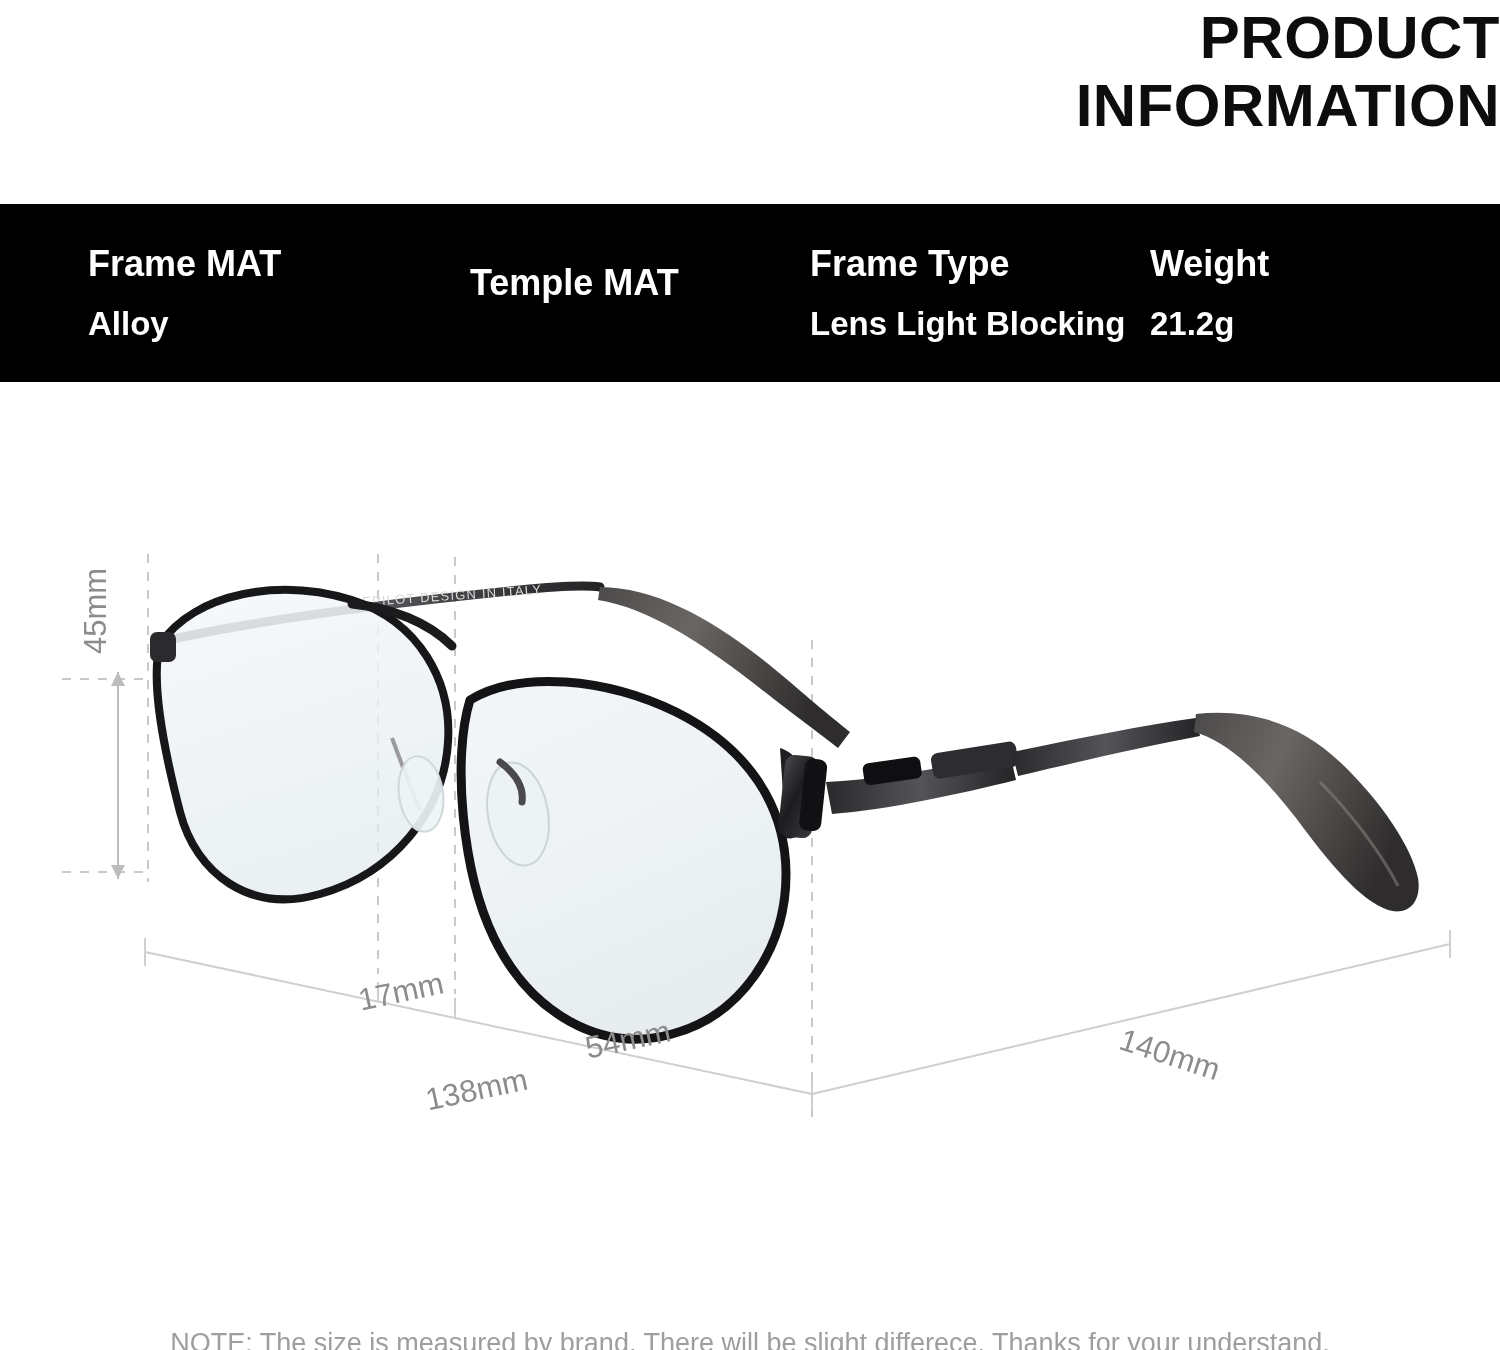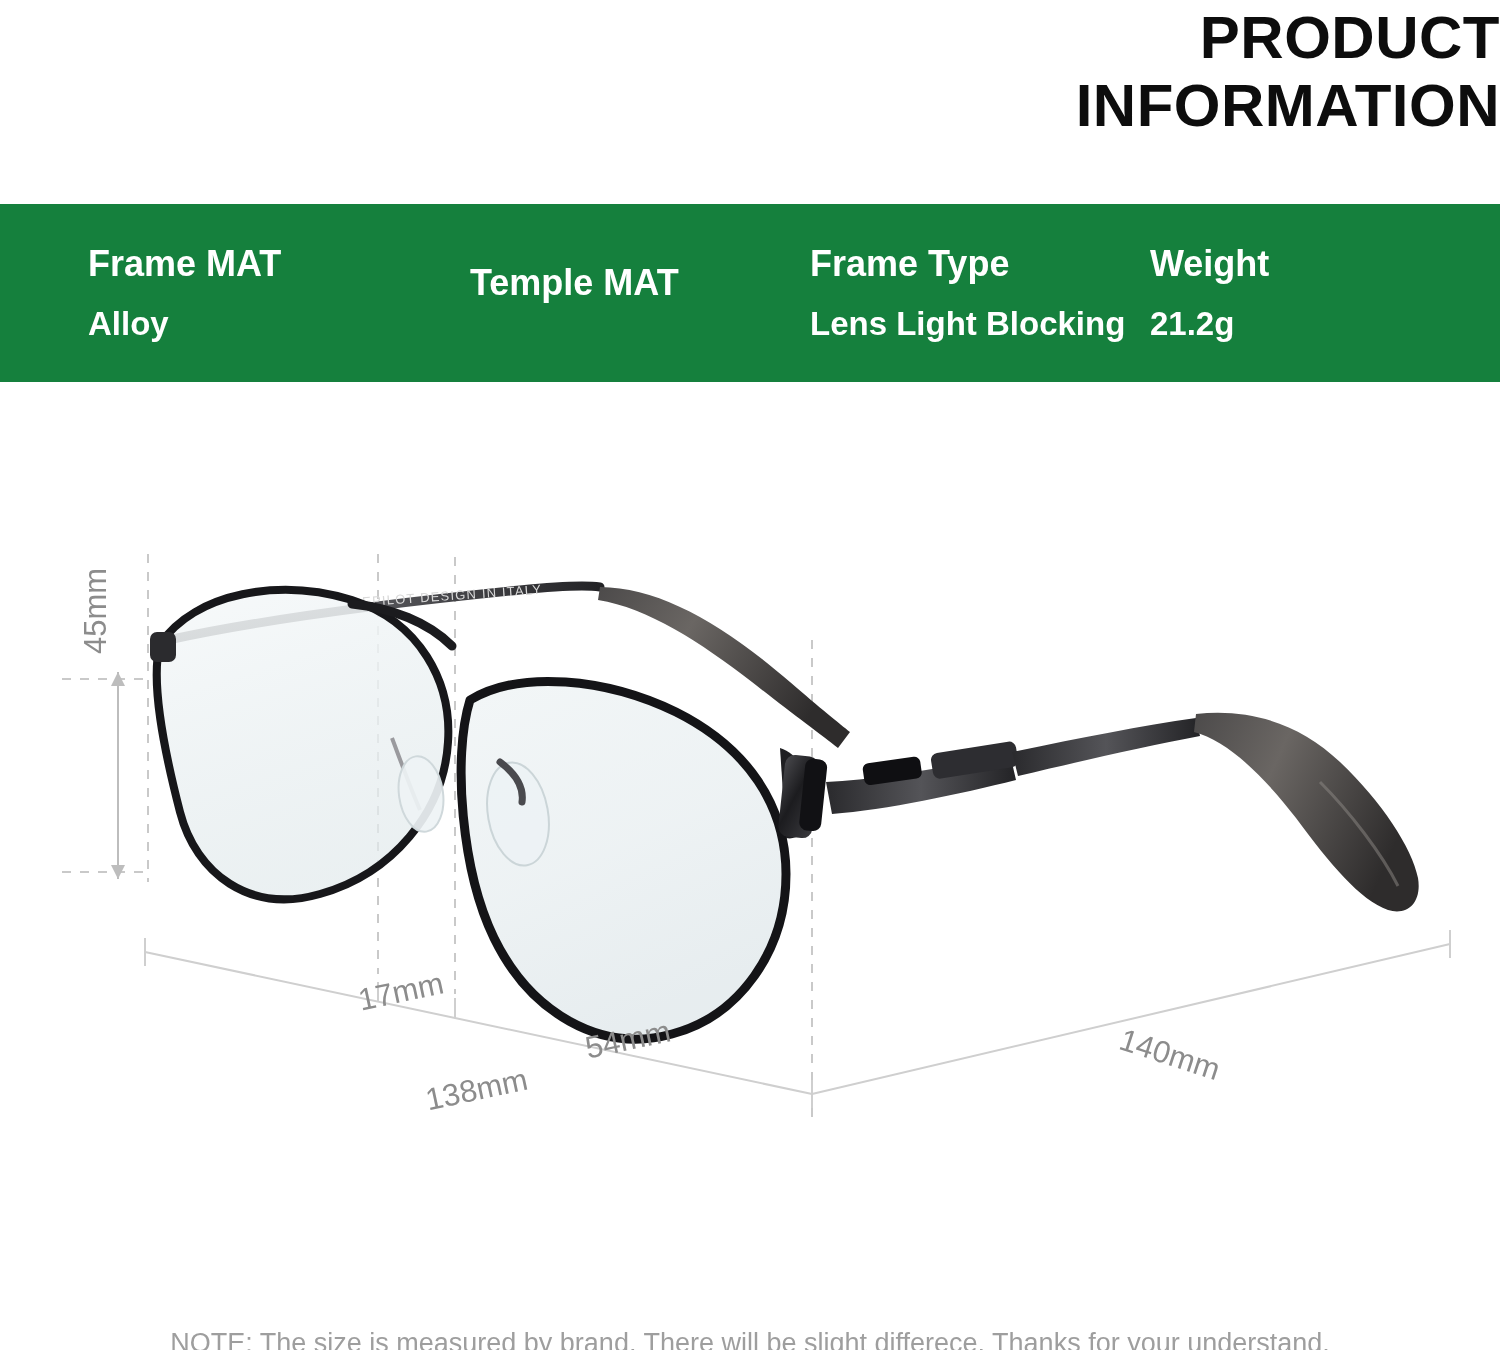--- a/index.html
+++ b/index.html
@@ -29,21 +29,21 @@
     color: #0d0d0d;
   }
 
   
   .spec-bar {
     position: absolute;
     top: 204px;
     left: 0;
     width: 1500px;
     height: 178px;
-    background: #15803d;
+    background: #000000;
     display: flex;
     align-items: center;
     color: #ffffff;
   }
   .spec-col {
     box-sizing: border-box;
     text-align: left;
   }
   .spec-col.c0 { width: 385px; padding-left: 88px; }
   .spec-col.c1 { width: 365px; padding-left: 85px; }

